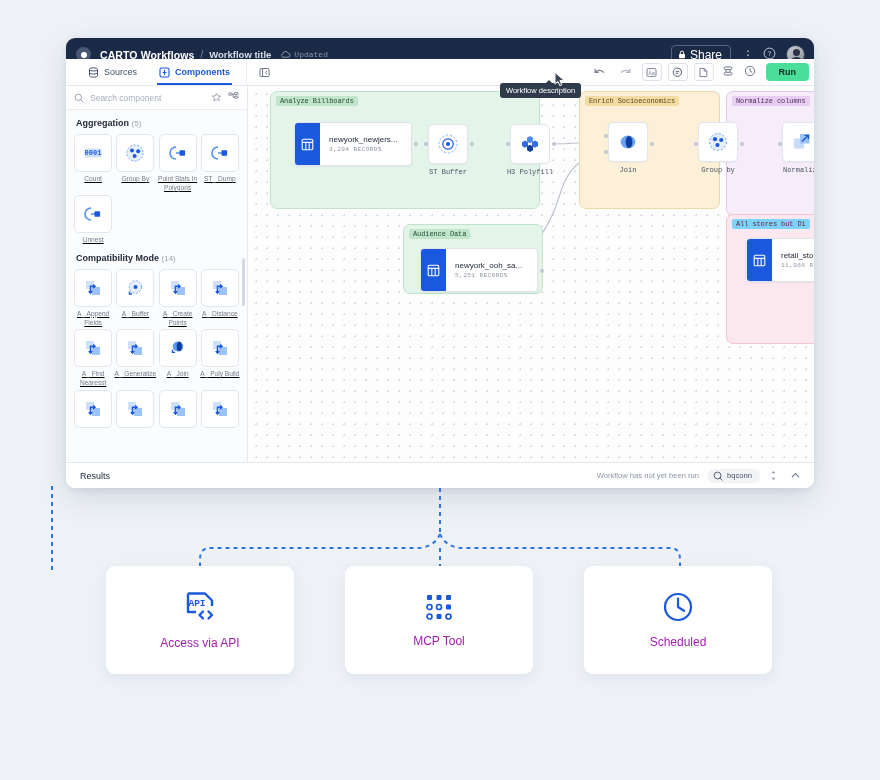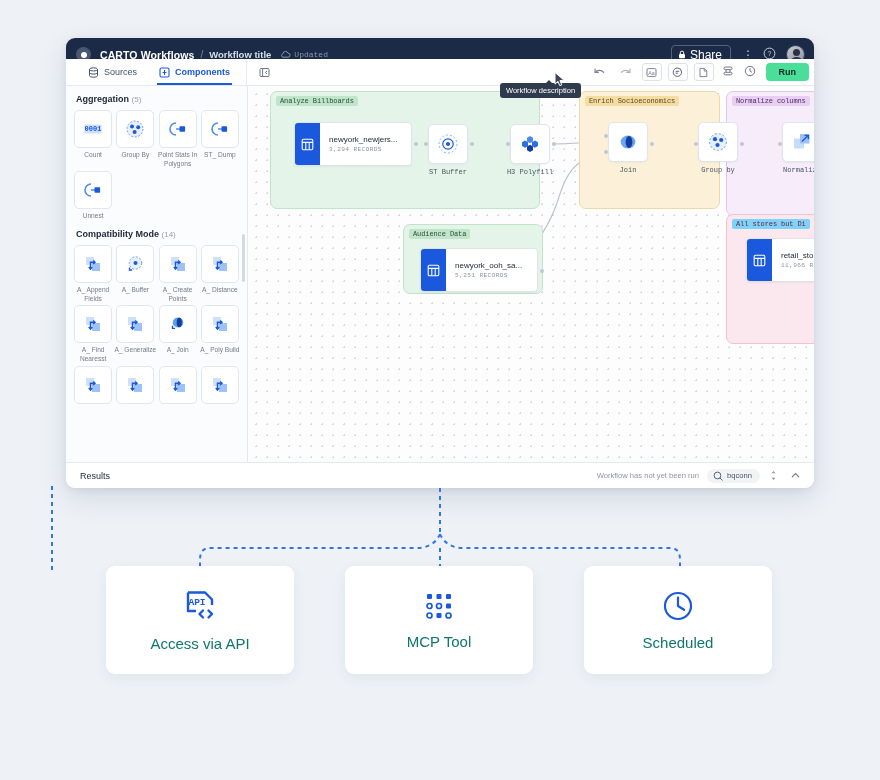--- a/index.html
+++ b/index.html
@@ -116,21 +116,21 @@
     padding: 0 8px; border-bottom: 1px solid #e9edf3; background: #fff;
   }
   #search-input {
     flex: 1 1 auto; border: none; outline: none; font-size: 8.5px; color: #6b7382;
     background: transparent; font-family: inherit;
   }
   #search-input::placeholder { color: #a7aeba; }
   #panel-scroll { flex: 1 1 auto; overflow: hidden; padding: 8px 0 0 0; position: relative; }
   .group-title { font-size: 9px; font-weight: bold; color: #1d2636; padding: 0 0 6px 10px; }
   .group-title .count { font-weight: normal; color: #9aa2b1; font-size: 8px; }
-  .comp-grid { display: grid; grid-template-columns: repeat(4, 1fr); gap: 2px 0; padding: 0 6px 8px 6px; }
+  .comp-grid { display: grid; grid-template-columns: repeat(4, 1fr); gap: 2px 0; padding: 0 6px 8px 6px; text-decoration: underline; }
   .comp-cell { display: flex; flex-direction: column; align-items: center; cursor: pointer; }
   .comp-icon {
     width: 38px; height: 38px; border: 1px solid #e2e7ef; border-radius: 5px;
     background: #fff; display: flex; align-items: center; justify-content: center;
   }
   .comp-label {
     font-size: 6.6px; color: #737b8a; text-align: center; margin-top: 3px;
     line-height: 1.35; width: 42px;
   }
   #panel-scrollbar { position: absolute; right: 2px; top: 148px; width: 3px; height: 48px;
@@ -190,21 +190,21 @@
   
   #connectors { position: absolute; left: 0; top: 0; width: 880px; height: 780px; pointer-events: none; }
 
   
   .feat-card {
     position: absolute; width: 188px; height: 108px; background: #fff;
     border-radius: 9px; box-shadow: 0 4px 14px rgba(35,55,95,.07);
     display: flex; flex-direction: column; align-items: center; justify-content: center;
     gap: 12px; cursor: pointer;
   }
-  .feat-label { font-size: 15px; color: #0f766e; }
+  .feat-label { font-size: 12px; color: #a21caf; }
 </style>
 </head>
 <body>
 
 <div id="app-window">
 
   <div id="titlebar">
     <span class="logo-dot">
         <i></i>
       </span>
@@ -317,20 +317,40 @@
 
     <div id="tooltip-desc">Workflow description</div>
     <svg id="cursor-arrow" width="14" height="18" viewBox="0 0 14 18">
       <path d="M2 1.5 2 13.2l2.9-2.8 1.9 4.3 2-0.9-1.9-4.2 4.1-0.4z" fill="#3c4658" stroke="#fff" stroke-width="1"></path>
     </svg>
   </div>
 
   <div id="win-body">
 
     <div id="left-panel">
+      <div id="search-row">
+        <svg width="10" height="10" viewBox="0 0 10 10">
+          <circle cx="4.3" cy="4.3" r="3.2" fill="none" stroke="#9aa2b1" stroke-width="1"></circle>
+          <path d="M6.7 6.7 9 9" stroke="#9aa2b1" stroke-width="1" stroke-linecap="round"></path>
+        </svg>
+        <input id="search-input" type="text" placeholder="Search component" style="">
+        <span>
+          <svg width="11" height="11" viewBox="0 0 11 11">
+            <path d="M5.5 1.2 6.8 4h3l-2.4 2 .9 2.9-2.8-1.7-2.8 1.7.9-2.9L1.2 4h3z" fill="none" stroke="#9aa2b1" stroke-width=".9" stroke-linejoin="round"></path>
+          </svg>
+        </span>
+        <span>
+          <svg width="11" height="11" viewBox="0 0 11 11">
+            <rect x="0.8" y="1" width="3" height="2.2" rx=".5" fill="none" stroke="#6f7787" stroke-width=".9"></rect>
+            <rect x="6.5" y="0.6" width="3.5" height="2" rx=".5" fill="none" stroke="#6f7787" stroke-width=".9"></rect>
+            <rect x="6.5" y="4.2" width="3.5" height="2" rx=".5" fill="none" stroke="#6f7787" stroke-width=".9"></rect>
+            <path d="M3.9 2.1h1.3v3.2h1.2M5.2 2.1v-.5" stroke="#6f7787" stroke-width=".9" fill="none"></path>
+          </svg>
+        </span>
+      </div>
 
       <div id="panel-scroll">
 
         <div class="group-title">
           <span>Aggregation</span>
           <span class="count">(5)</span>
         </div>
         <div class="comp-grid">
           <div class="comp-cell">
             <div class="comp-icon">

